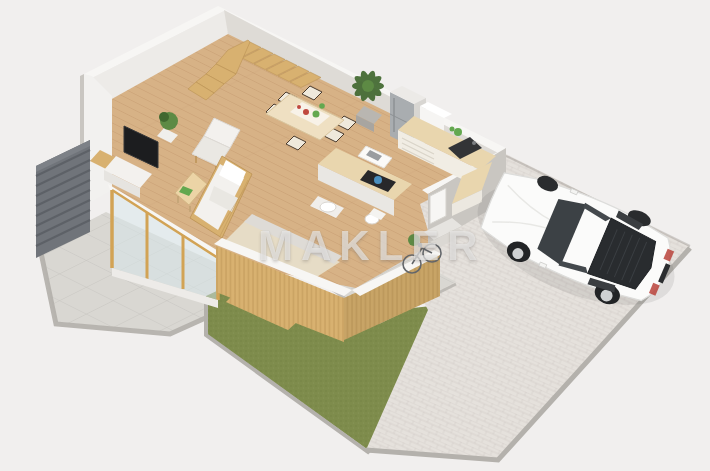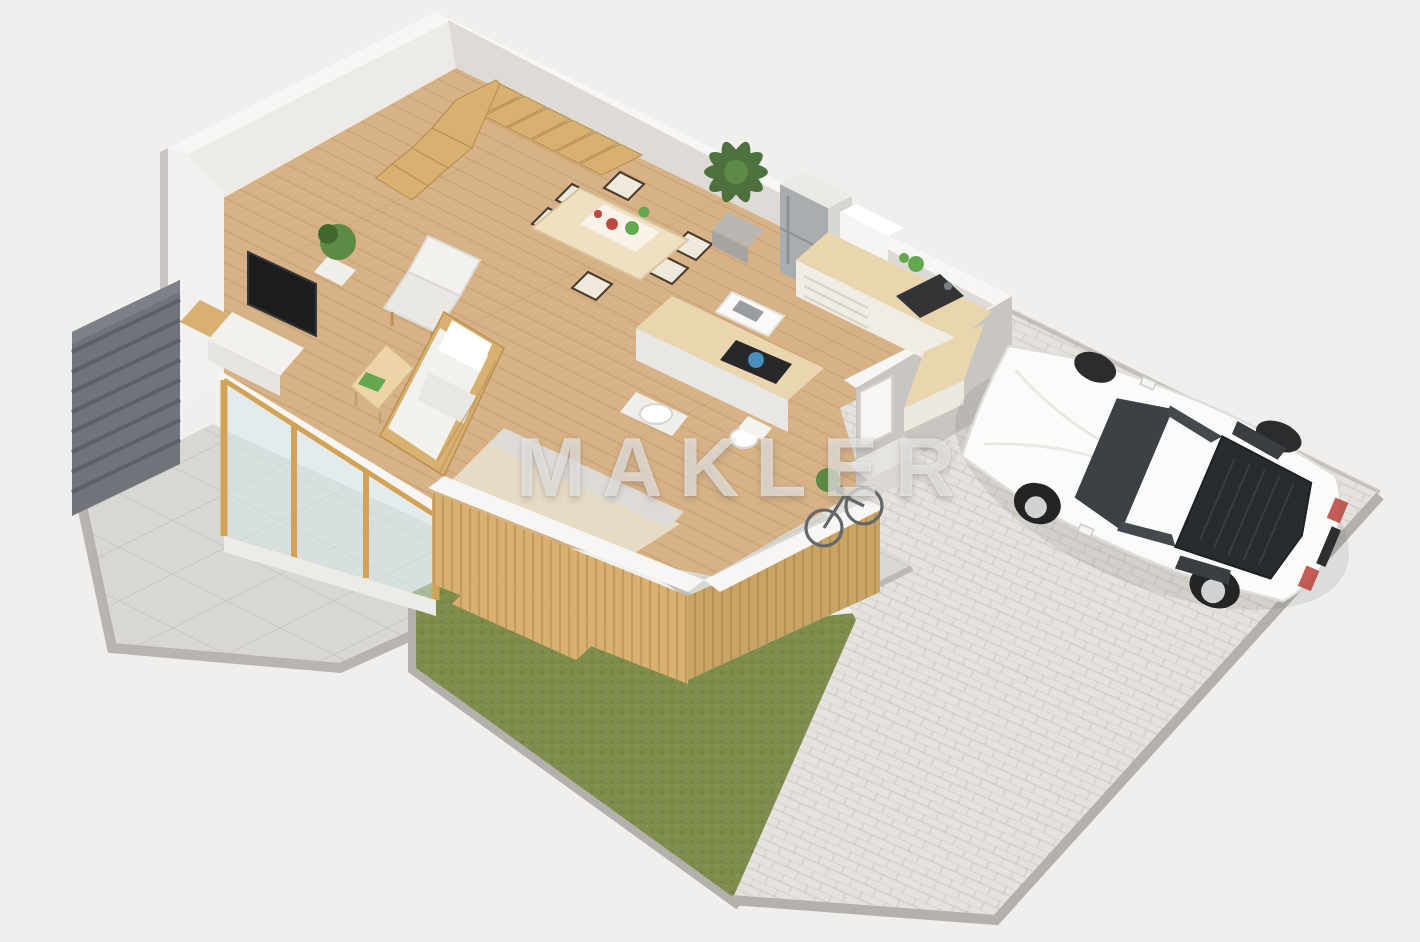--- a/index.html
+++ b/index.html
@@ -6,21 +6,21 @@
   .stage{
     position:relative;
     width:710px;height:471px;
     overflow:hidden;
     background:var(--bg,#f1efee);
     font-family:"Liberation Sans", sans-serif;
   }
   .stage svg{position:absolute;left:0;top:0;}
   .watermark{
     position:absolute;
-    left:258px;top:210px;
+    left:258px;top:222px;
     font-size:42px;
     font-weight:800;
     letter-spacing:8px;
     color:var(--watermark,rgba(255,255,255,.58));
     text-shadow:0 2px 3px rgba(110,105,100,.28), 0 0 1px rgba(110,105,100,.30);
     user-select:none;
     white-space:nowrap;
   }
 </style>
 </head>

